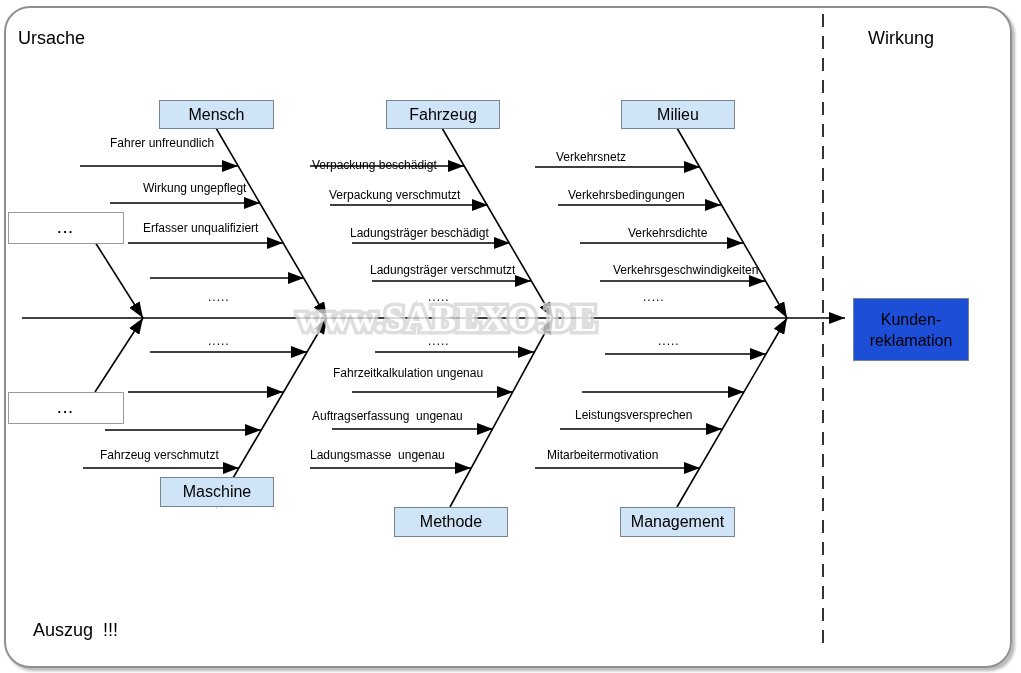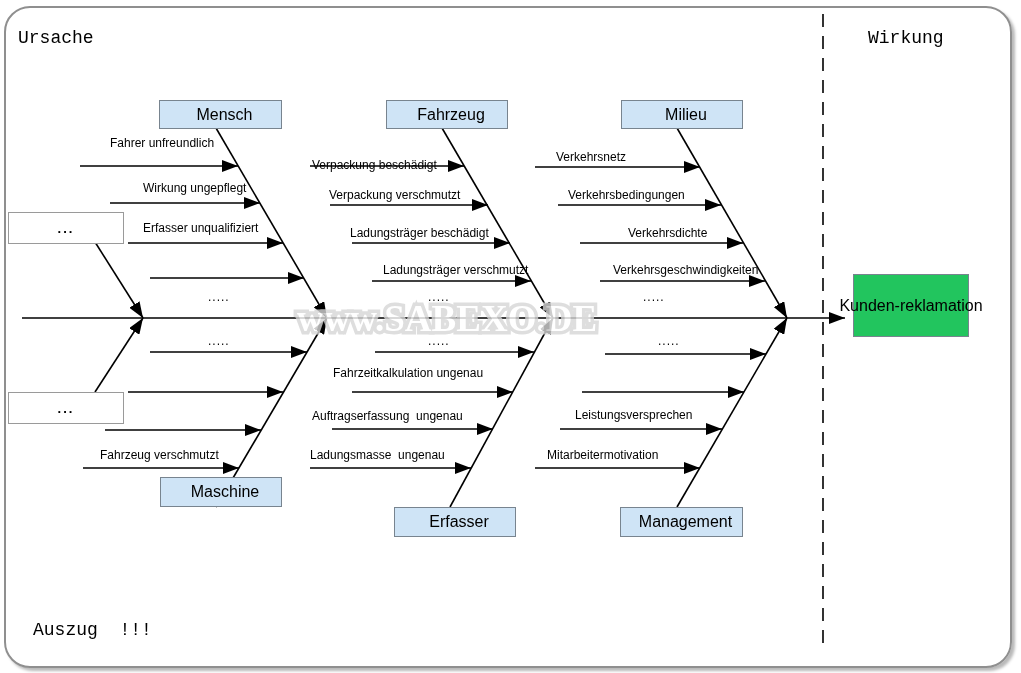--- a/index.html
+++ b/index.html
@@ -6,37 +6,37 @@
   body{
     width:1021px;height:673px;position:relative;overflow:hidden;
     background:#ffffff;font-family:"Liberation Sans",sans-serif;color:#000;
   }
   .frame{
     position:absolute;left:4px;top:6px;width:1004px;height:658px;
     border:2px solid #8f8f8f;border-radius:26px;
     box-shadow:3px 3px 3px rgba(0,0,0,0.28);z-index:1;background:transparent;
   }
   svg.lines{position:absolute;left:0;top:0;z-index:2;}
-  .title{position:absolute;font-size:18px;white-space:pre;z-index:4;font-family:Liberation Mono, monospace;}
+  .title{position:absolute;font-size:18px;white-space:pre;z-index:4;}
   .lbl{position:absolute;font-size:12px;white-space:pre;z-index:4;}
   .dots{position:absolute;font-size:12px;letter-spacing:1px;z-index:4;}
   .cat{
     position:absolute;background:#cfe4f6;border:1px solid #78848f;
     display:flex;align-items:center;justify-content:center;
-    font-size:16px;z-index:3;padding-left:8px;
+    font-size:16px;z-index:3;
   }
   .ph{
     position:absolute;background:#ffffff;border:1px solid #9a9a9a;
     display:flex;align-items:center;justify-content:center;
     font-size:13px;font-weight:bold;letter-spacing:2px;z-index:3;
   }
   .effect{
-    position:absolute;left:853px;top:274px;width:114px;height:61px;
-    background:#22c55e;border:1px solid #78848f;
-    display:flex;flex-direction:row;align-items:center;justify-content:center;
+    position:absolute;left:853px;top:298px;width:114px;height:61px;
+    background:#1d4ed8;border:1px solid #78848f;
+    display:flex;flex-direction:column;align-items:center;justify-content:center;
     font-size:16px;line-height:21px;z-index:3;
   }
   .watermark{
     position:absolute;left:280px;top:297px;width:334px;text-align:center;
     font-size:37px;font-weight:bold;color:#ffffff;
     -webkit-text-stroke:7px #d6d6d6;paint-order:stroke fill;
     opacity:0.8;z-index:5;font-family:Liberation Serif, serif;pointer-events:none;
   }
 </style>
 </head>
@@ -112,21 +112,21 @@
 <div class="cat" style="left:386px;top:100px;width:112px;height:27px">
   <span>Fahrzeug</span>
 </div>
 <div class="cat" style="left:621px;top:100px;width:112px;height:27px">
   <span>Milieu</span>
 </div>
 <div class="cat" style="left:160px;top:477px;width:112px;height:28px">
   <span>Maschine</span>
 </div>
 <div class="cat" style="left:394px;top:507px;width:112px;height:28px">
-  <span>Erfasser</span>
+  <span>Methode</span>
 </div>
 <div class="cat" style="left:620px;top:507px;width:113px;height:28px">
   <span>Management</span>
 </div>
 
 <div class="ph" style="left:8px;top:212px;width:114px;height:30px">
   <span>...</span>
 </div>
 <div class="ph" style="left:8px;top:392px;width:114px;height:30px">
   <span>...</span>
@@ -137,21 +137,21 @@
   <div>reklamation</div>
 </div>
 
 <div class="lbl" style="left:110px;top:136px">Fahrer unfreundlich</div>
 <div class="lbl" style="left:143px;top:181px">Wirkung ungepflegt</div>
 <div class="lbl" style="left:143px;top:221px">Erfasser unqualifiziert</div>
 
 <div class="lbl" style="left:312px;top:158px">Verpackung beschädigt</div>
 <div class="lbl" style="left:329px;top:188px">Verpackung verschmutzt</div>
 <div class="lbl" style="left:350px;top:226px">Ladungsträger beschädigt</div>
-<div class="lbl" style="left:383px;top:263px">Ladungsträger verschmutzt</div>
+<div class="lbl" style="left:370px;top:263px">Ladungsträger verschmutzt</div>
 
 <div class="lbl" style="left:556px;top:150px">Verkehrsnetz</div>
 <div class="lbl" style="left:568px;top:188px">Verkehrsbedingungen</div>
 <div class="lbl" style="left:628px;top:226px">Verkehrsdichte</div>
 <div class="lbl" style="left:613px;top:263px">Verkehrsgeschwindigkeiten</div>
 
 <div class="lbl" style="left:100px;top:448px">Fahrzeug verschmutzt</div>
 
 <div class="lbl" style="left:333px;top:366px">Fahrzeitkalkulation ungenau</div>
 <div class="lbl" style="left:312px;top:409px">Auftragserfassung  ungenau</div>

